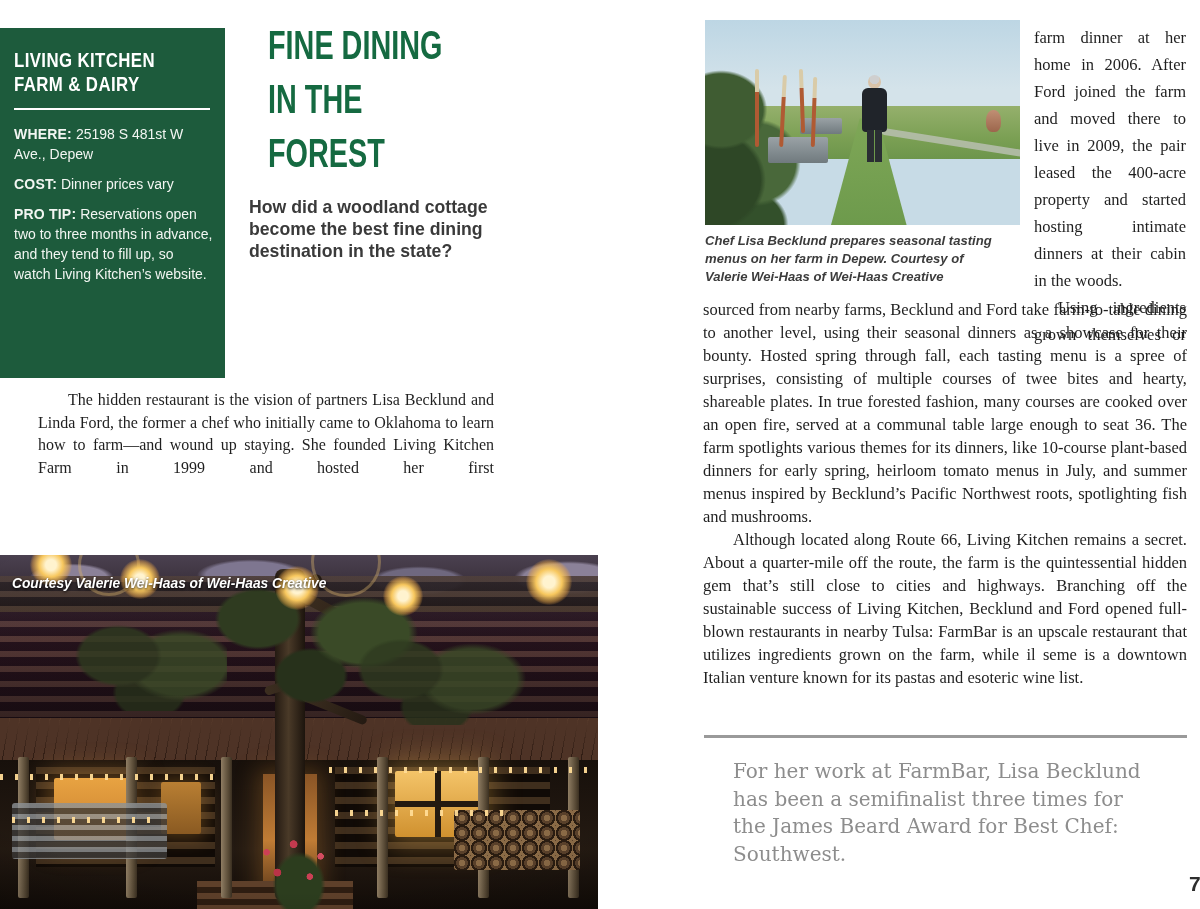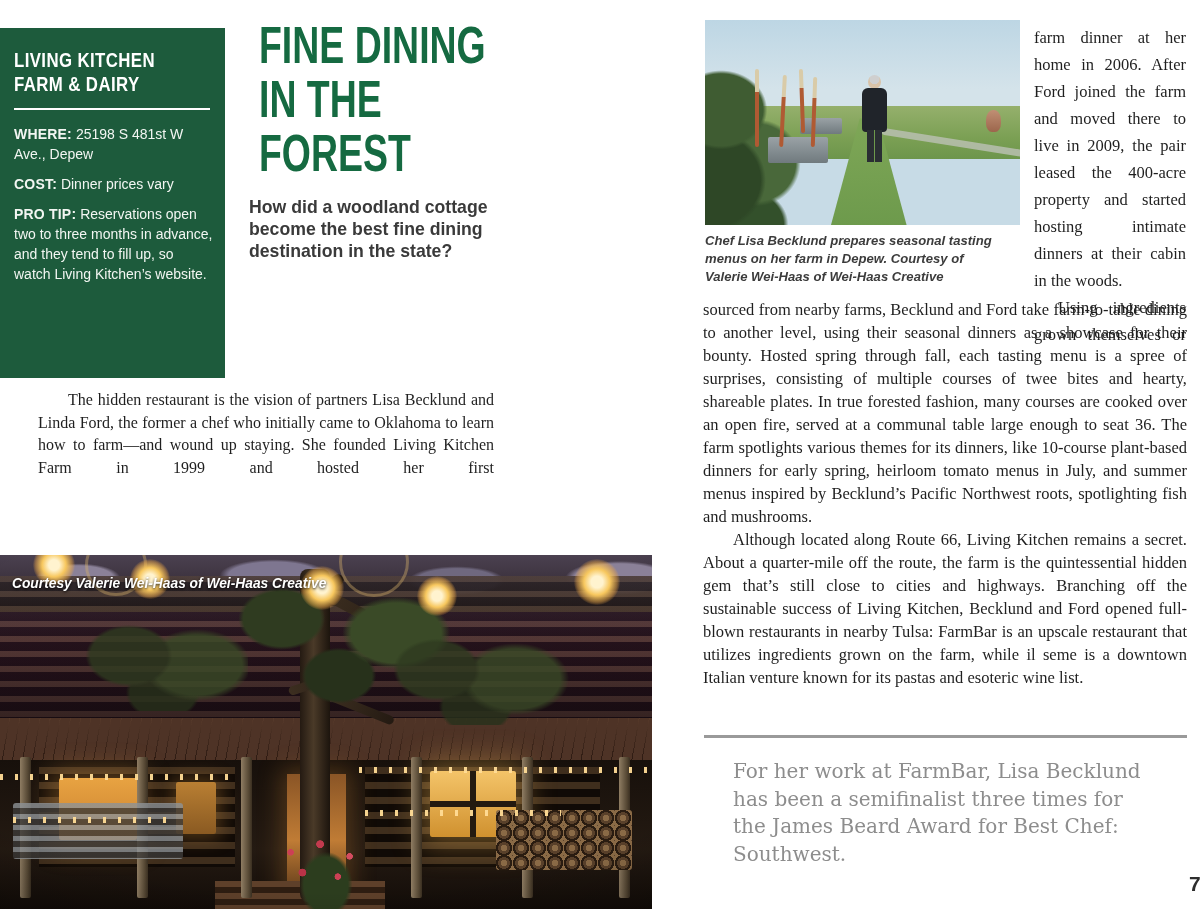--- a/index.html
+++ b/index.html
@@ -18,22 +18,22 @@
   .info-box{position:absolute;left:0;top:28px;width:225px;height:350px;background:var(--box-green);
             color:#fff;box-sizing:border-box;padding:20px 12px 0 14px;
             font-family:"Liberation Sans",sans-serif;}
   .info-title{font-weight:700;font-size:21px;line-height:24px;letter-spacing:.5px;
               transform:scaleX(.8);transform-origin:left top;white-space:nowrap;}
   .info-rule{height:2px;background:#fff;margin:12px 0 14px 0;width:196px;}
   .info-item{font-size:14px;line-height:20px;margin-bottom:10px;color:#f2f6f2;}
   .info-item .lbl{font-weight:700;letter-spacing:.2px;}
 
   
-  .headline{position:absolute;left:259px;top:18px;color:var(--headline-green);
-            font-family:"Liberation Sans",sans-serif;font-weight:700;font-size:52px;line-height:54px;}
+  .headline{position:absolute;left:268px;top:18px;color:var(--headline-green);
+            font-family:"Liberation Sans",sans-serif;font-weight:700;font-size:40px;line-height:54px;}
   .headline div{transform:scaleX(.72);transform-origin:left top;white-space:nowrap;letter-spacing:0px;}
   .subhead{position:absolute;left:249px;top:196px;width:260px;color:var(--subhead-ink);
            font-family:"Liberation Sans",sans-serif;font-weight:700;font-size:19px;line-height:22px;
            transform:scaleX(.93);transform-origin:left top;}
 
   
   .serif{font-size:16.5px;line-height:23px;text-align:justify;color:var(--body-ink);}
   .serif p{margin:0;}
   .indent{text-indent:30px;}
   .cont{text-align-last:justify;}
@@ -93,21 +93,21 @@
   .fp-head{position:absolute;left:10px;top:0;width:13px;height:14px;border-radius:50%;
            background:radial-gradient(circle at 50% 30%,#cfcfcf 0 40%,#d9c3a8 45%);}
   .fp-torso{position:absolute;left:4px;top:13px;width:25px;height:44px;border-radius:6px 6px 4px 4px;
             background:#20242a;}
   .fp-legs{position:absolute;left:9px;top:55px;width:15px;height:32px;
            background:linear-gradient(90deg,#2a2e33 0 45%,#6d9a4c 45% 55%,#2a2e33 55%);}
   .fp-pot{position:absolute;right:6%;top:44%;width:15px;height:22px;border-radius:45% 45% 40% 40%;
           background:linear-gradient(180deg,#c08f74 0%,#9c664c 100%);}
 
   
-  .cabin-photo{position:absolute;left:0;top:555px;width:652px;height:354px;overflow:hidden;background:#d946ef;}
+  .cabin-photo{position:absolute;left:0;top:555px;width:598px;height:354px;overflow:hidden;background:#d946ef;}
   .cp-sky{position:absolute;left:0;top:0;width:100%;height:16%;
     background:
       radial-gradient(70px 24px at 12% 40%,#8b8198 50%,transparent 60%),
       radial-gradient(90px 26px at 42% 35%,#7e7690 50%,transparent 60%),
       radial-gradient(80px 24px at 70% 45%,#6f687f 50%,transparent 60%),
       radial-gradient(90px 28px at 95% 40%,#8b8198 50%,transparent 60%),
       linear-gradient(180deg,#4b4150 0%,#2a2028 100%);}
   .cp-slats{position:absolute;left:0;top:6%;width:100%;height:46%;
     background:repeating-linear-gradient(180deg,#473524 0px,#473524 6px,#140d08 6px,#140d08 15px);
     opacity:.92;}

